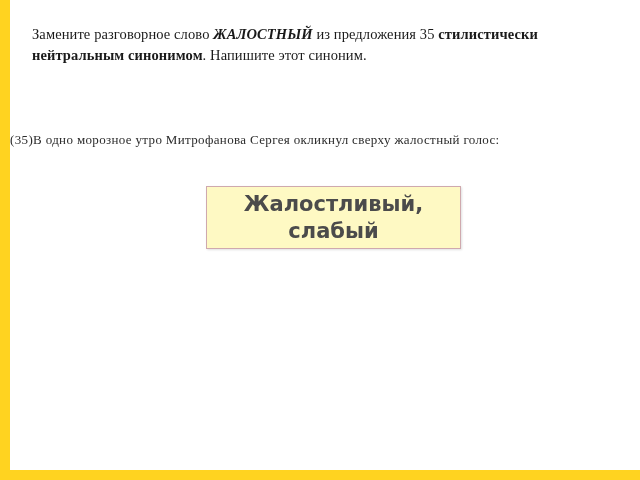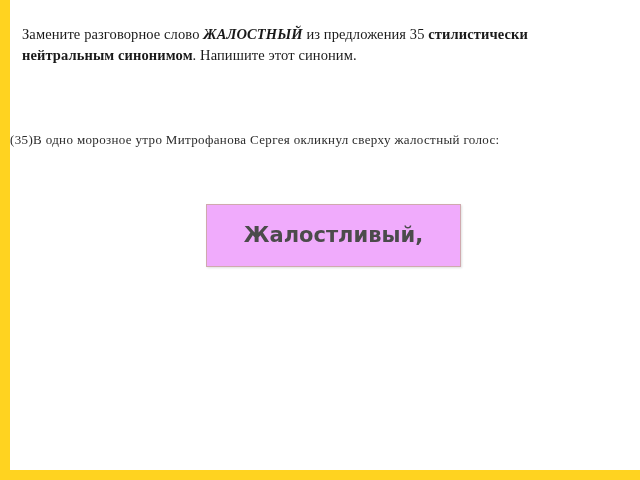--- a/index.html
+++ b/index.html
@@ -38,21 +38,21 @@
   }
   .content {
     position: absolute;
     left: 10px;
     top: 0;
     width: 630px;
     height: 470px;
   }
   .task-text {
     position: absolute;
-    left: 12px;
+    left: 22px;
     top: 24px;
     width: 600px;
     font-size: 14.5px;
     line-height: 1.45;
     color: #1a1a1a;
     letter-spacing: 0.1px;
   }
   .task-text .bold {
     font-weight: bold;
   }
@@ -66,24 +66,24 @@
     top: 132px;
     width: 625px;
     font-size: 13px;
     color: #2b2b2b;
     letter-spacing: 0.35px;
     white-space: nowrap;
   }
   .answer-box {
     position: absolute;
     left: 196px;
-    top: 204px;
+    top: 186px;
     width: 255px;
     height: 63px;
-    background: #f0abfc;
+    background: #fef9c3;
     border: 1px solid #cfa9ae;
     box-sizing: border-box;
     display: flex;
     align-items: center;
     justify-content: center;
     box-shadow: 1px 1px 2px rgba(0,0,0,0.12);
   }
   .answer-text {
     font-family: "DejaVu Sans", sans-serif;
     font-size: 21px;
@@ -105,17 +105,18 @@
 
     <div class="task-text">
       <span>Замените разговорное слово </span><span class="bold-italic">ЖАЛОСТНЫЙ</span><span> из предложения 35 </span><span class="bold">стилистически нейтральным синонимом</span><span>. Напишите этот синоним.</span>
     </div>
 
     <div class="sentence">(35)В одно морозное утро Митрофанова Сергея окликнул сверху жалостный голос:</div>
 
     <div class="answer-box">
       <div class="answer-text">
         <div>Жалостливый,</div>
+        <div>слабый</div>
       </div>
     </div>
 
   </div>
 </div>
 
 </body></html>

